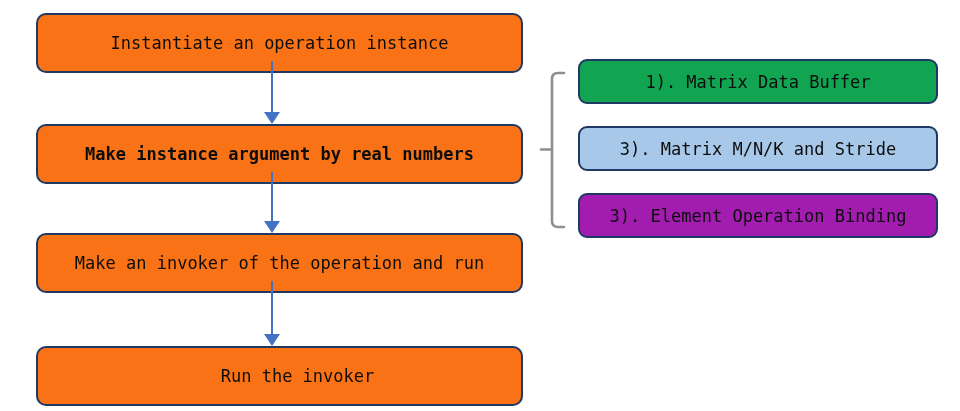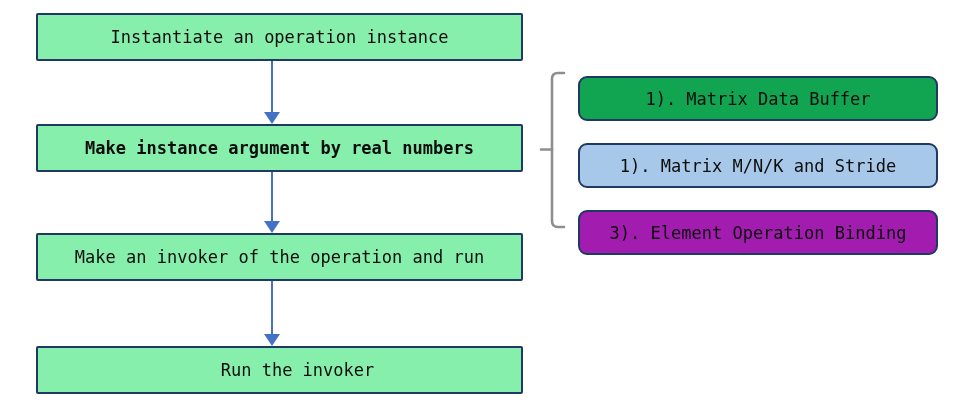--- a/index.html
+++ b/index.html
@@ -14,24 +14,24 @@
     height: 411px;
     background: #ffffff;
     font-family: "DejaVu Sans Mono", "Liberation Mono", monospace;
     overflow: hidden;
   }
   
   .step {
     position: absolute;
     left: 36px;
     width: 487px;
-    height: 48px;
-    background: #86efac;
+    height: 60px;
+    background: #f97316;
     border: 2.5px solid #1f3864;
-    border-radius: 2px;
+    border-radius: 10px;
     display: flex;
     align-items: center;
     justify-content: center;
     font-size: 17px;
     color: #0d0d0d;
     white-space: nowrap;
   }
   .step-1 { top: 13px; }
   .step-2 { top: 124px; font-weight: bold; }
   .step-3 { top: 233px; }
@@ -75,21 +75,20 @@
     width: 360px;
     height: 45px;
     border: 2.5px solid #1f3864;
     border-radius: 9px;
     display: flex;
     align-items: center;
     justify-content: center;
     font-size: 17px;
     color: #0d0d0d;
     white-space: nowrap;
-    margin-top: 17px;
   }
   .detail-1 { top: 59px; }
   .detail-2 { top: 126px; }
   .detail-3 { top: 193px; }
 </style>
 </head>
 <body>
 
 <div class="canvas">
 
@@ -121,19 +120,19 @@
 
   <svg class="bracket" viewBox="0 0 28 160" aria-hidden="true">
     <path d="M 26 3 L 20 3 Q 14 3 14 9 L 14 151 Q 14 157 20 157 L 26 157" fill="none" stroke="#8f8f8f" stroke-width="2.6" stroke-linecap="round"></path>
     <path d="M 14 79.5 L 3 79.5" fill="none" stroke="#8f8f8f" stroke-width="2.6" stroke-linecap="round"></path>
   </svg>
 
   <div class="detail detail-1" style="background: rgb(18, 165, 81);">
     <span>1). Matrix Data Buffer</span>
   </div>
   <div class="detail detail-2" style="background: rgb(167, 200, 233);">
-    <span>1). Matrix M/N/K and Stride</span>
+    <span>3). Matrix M/N/K and Stride</span>
   </div>
   <div class="detail detail-3" style="background: #a21caf;">
     <span>3). Element Operation Binding</span>
   </div>
 
 </div>
 
 </body></html>

